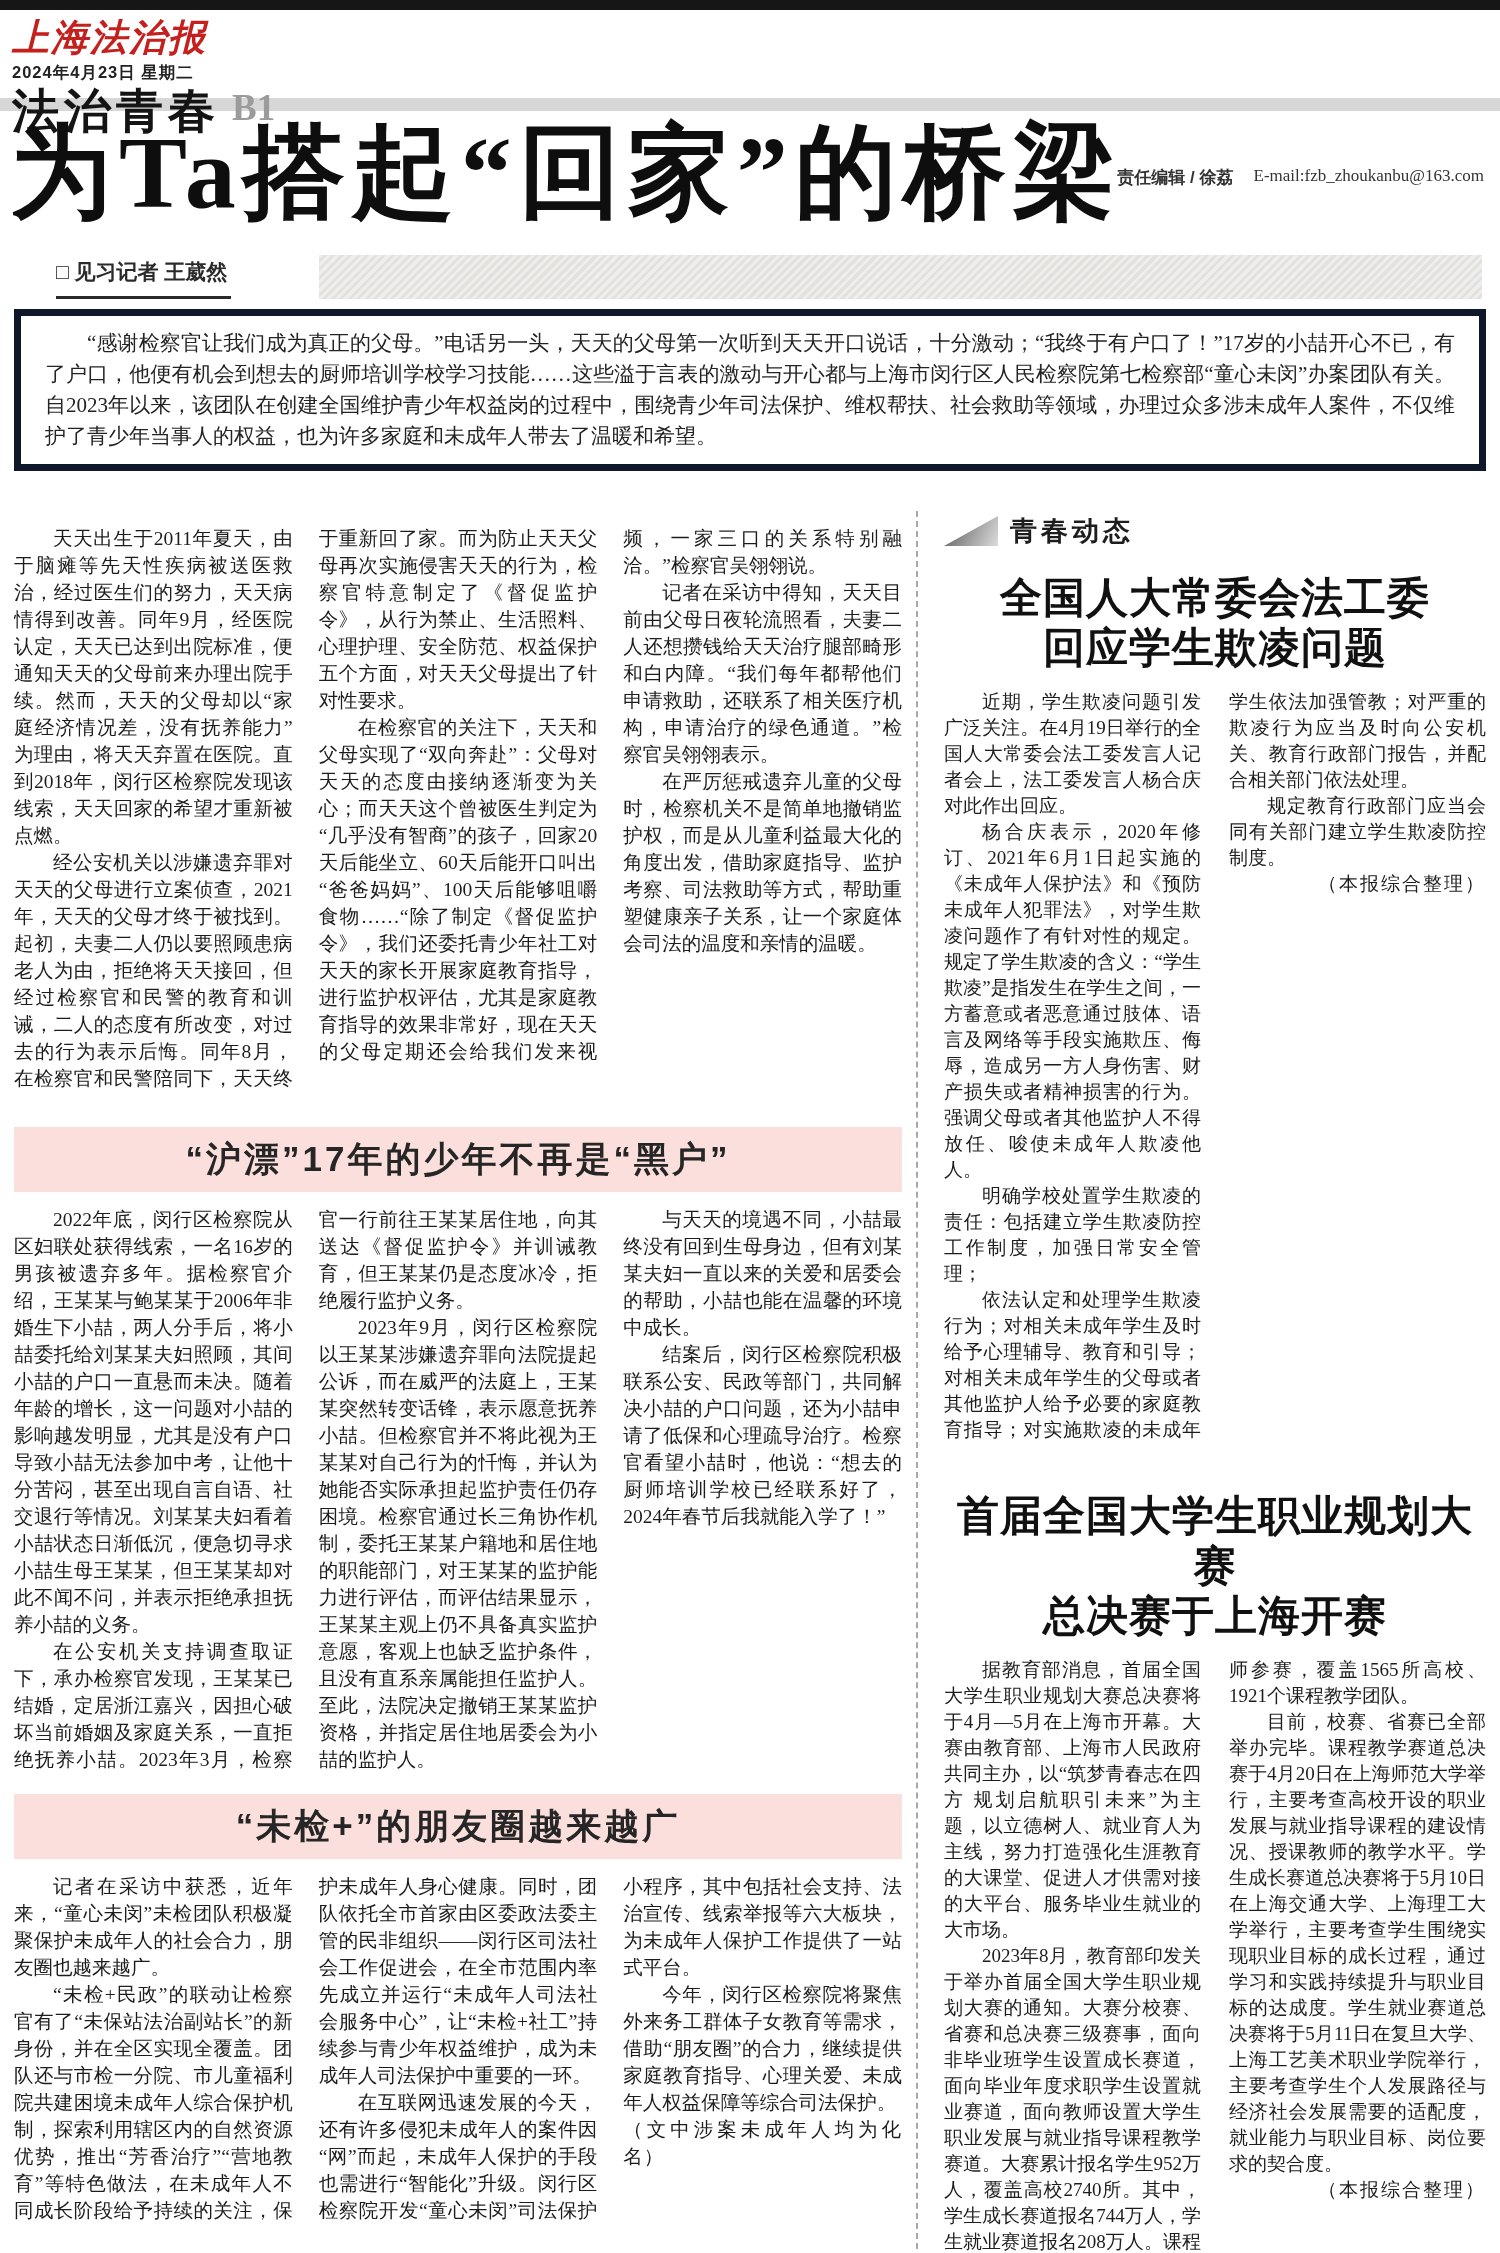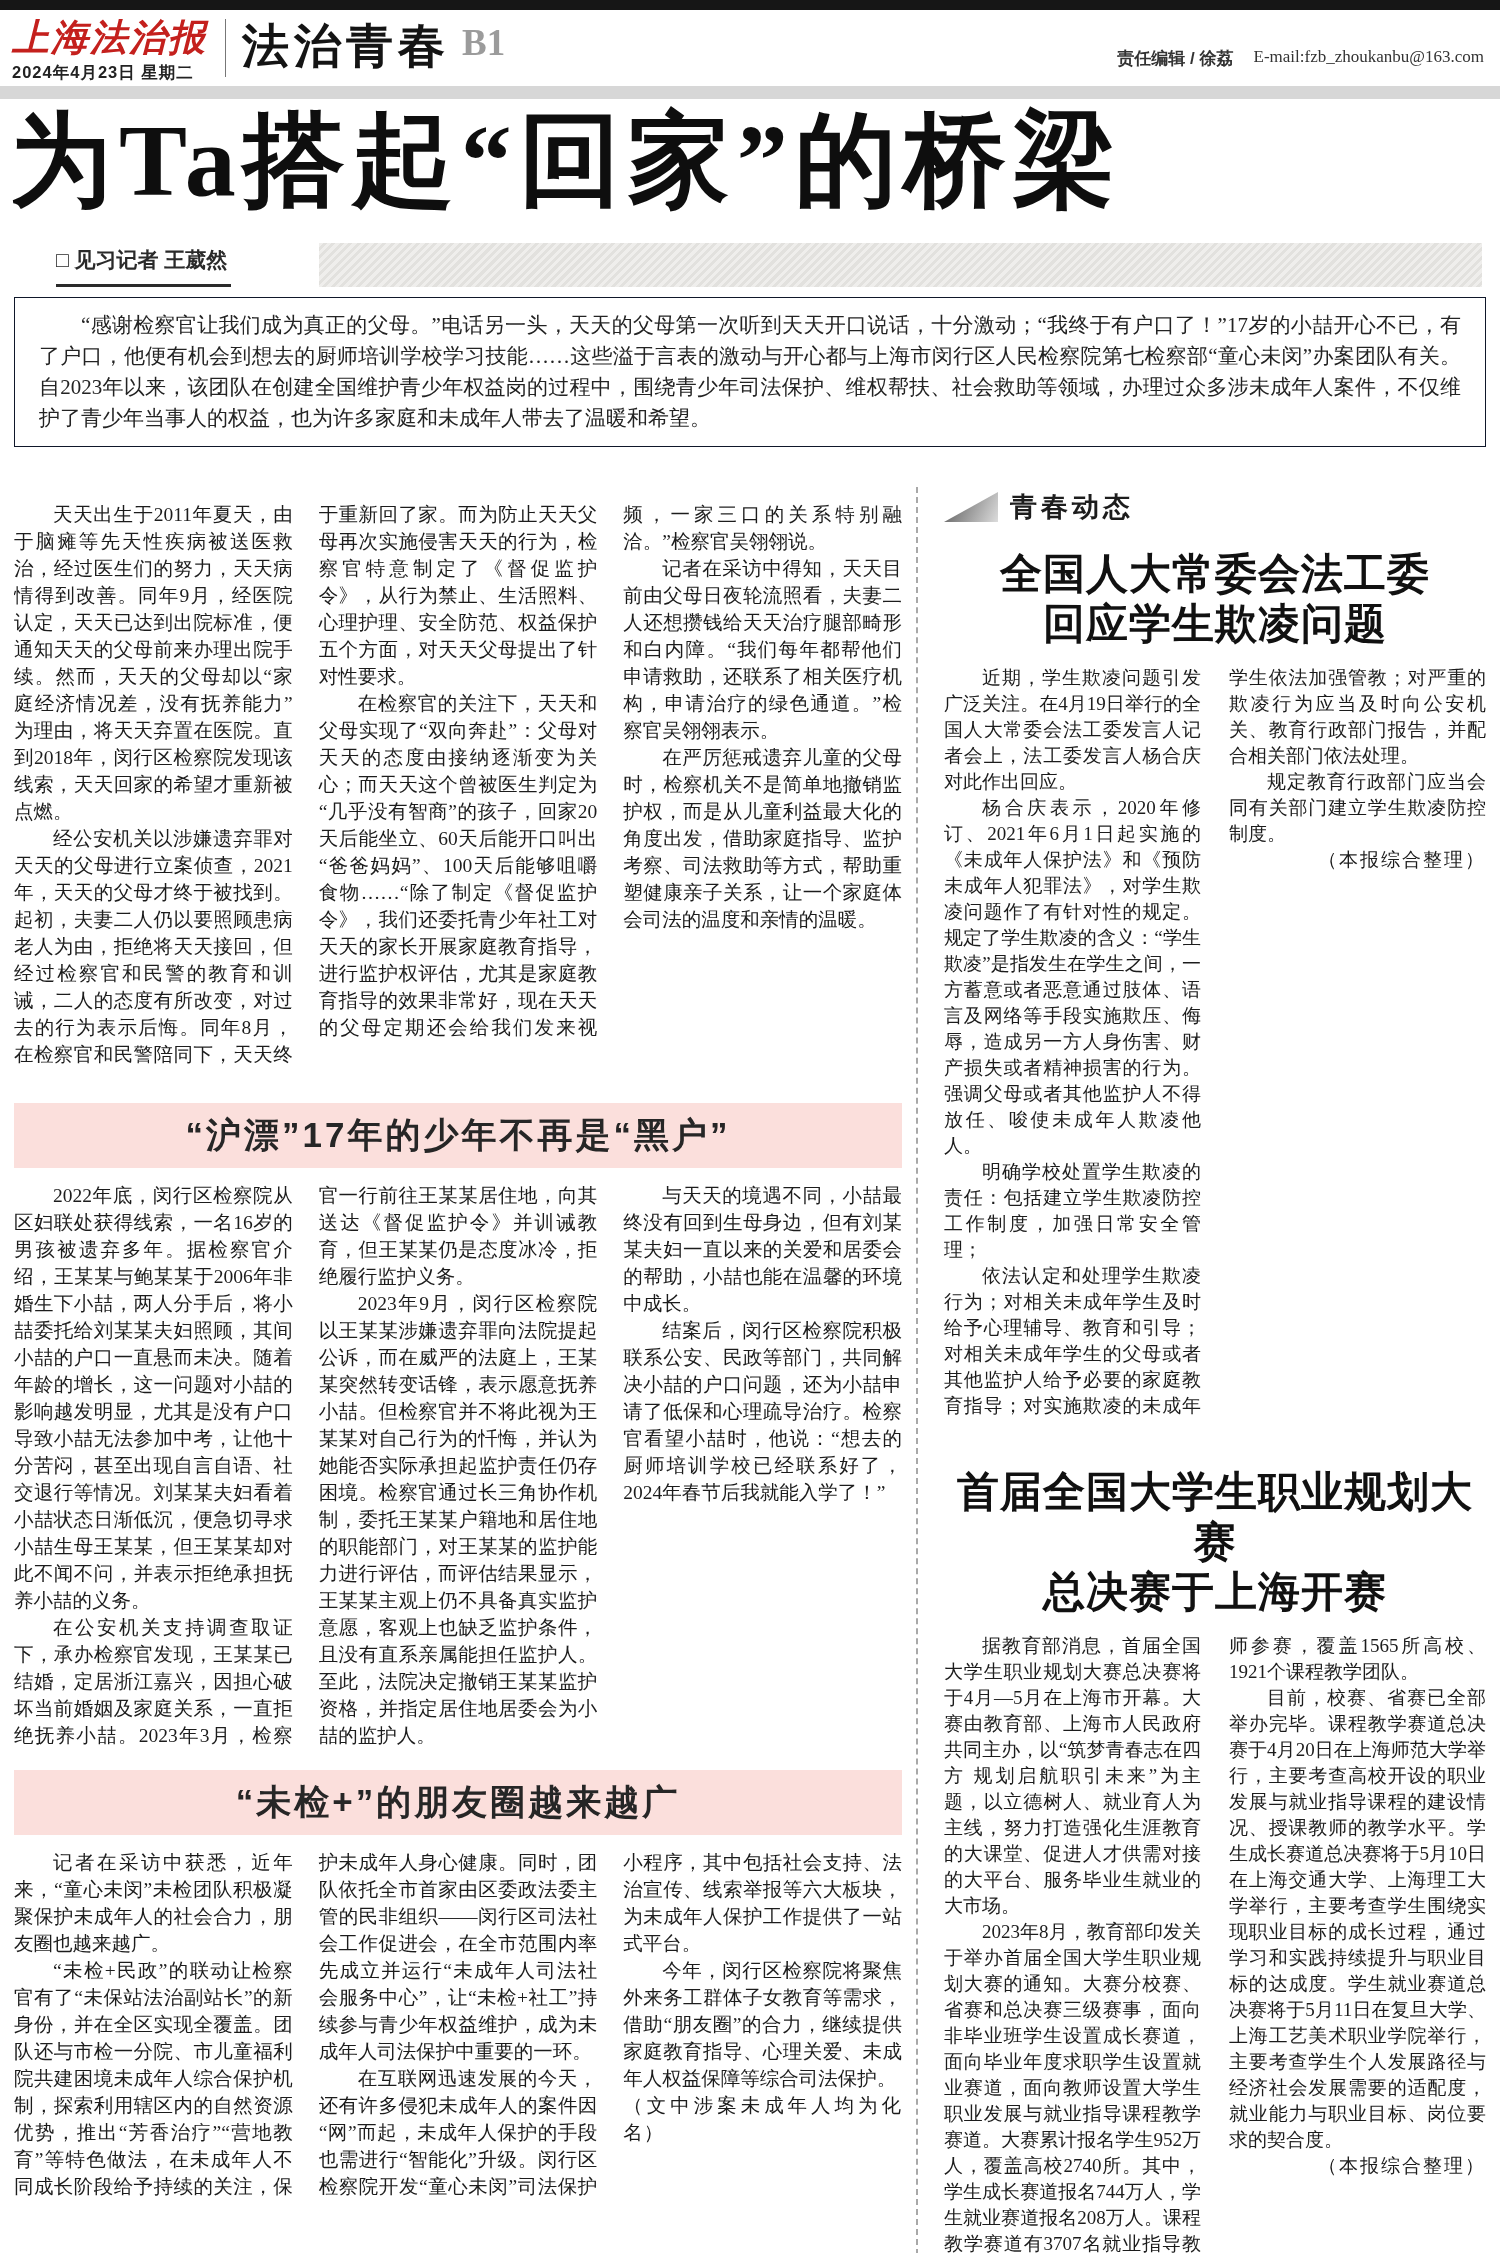--- a/index.html
+++ b/index.html
@@ -1,20 +1,20 @@
 <!DOCTYPE html>
 <html lang="zh"><head>
 <meta charset="utf-8">
 <style>
   html,body{margin:0;padding:0;background:#f2f2f2;}
   .page{position:relative;width:1500px;height:2253px;margin:0 auto;background:#ffffff;overflow:hidden;
         font-family:"Liberation Serif","DejaVu Serif",serif;color:#1c1c1c;}
   .topbar{height:10px;background:#161616;}
   
-  .masthead{display:flex;align-items:flex-start;height:76px;box-sizing:border-box;padding:9px 16px 0 12px;}
+  .masthead{display:flex;align-items:flex-start;height:88px;box-sizing:border-box;padding:9px 16px 0 12px;flex-direction:column;}
   .logo{font-family:"Liberation Serif","DejaVu Serif",serif;font-weight:bold;font-style:italic;
         color:#c4201d;font-size:37px;line-height:1;letter-spacing:2px;}
   .mast-date{font-family:"Liberation Sans","DejaVu Sans",sans-serif;font-size:16.5px;font-weight:600;
         color:#222;margin-top:6px;letter-spacing:1px;}
   .mast-divider{width:1px;background:#777;height:58px;margin:0 16px 0 18px;}
   .mast-section{display:flex;align-items:flex-start;}
   .section-name{font-family:"Liberation Sans","DejaVu Sans",sans-serif;font-weight:900;font-size:47px;
         letter-spacing:5px;color:#141414;line-height:1.15;}
   .page-no{font-size:37px;color:#9b9b9b;margin-left:12px;font-weight:bold;line-height:1.3;}
   .mast-right{margin-left:auto;margin-top:28px;font-size:17px;display:flex;gap:20px;white-space:nowrap;}
@@ -22,21 +22,21 @@
   .email{color:#333;}
   .grayband{height:13px;background:#d7d7d7;}
   
   .headline{margin:10px 0 0 10px;font-size:102px;font-weight:900;letter-spacing:7px;line-height:1.02;
         color:#0e0e0e;white-space:nowrap;}
   .byline-row{display:flex;align-items:flex-end;margin:30px 18px 0 56px;}
   .byline{font-family:"Liberation Sans","DejaVu Sans",sans-serif;font-size:21px;font-weight:600;color:#2a2a2a;
         padding:0 4px 10px 0;border-bottom:3px solid #2a2a2a;}
   .byline-bar{flex:1;height:44px;margin-left:88px;
         background:repeating-linear-gradient(135deg,#efeeec 0 3px,#e2e1de 3px 6px);}
-  .leadbox{margin:10px 14px 0 14px;border:1px solid #0f172a;padding:12px 24px;font-size:21px;line-height:31px;
+  .leadbox{margin:10px 14px 0 14px;border:7px solid #0f172a;padding:12px 24px;font-size:21px;line-height:31px;
         text-align:justify;text-indent:2em;color:#232323;}
   
   .main{display:flex;margin-top:40px;align-items:stretch;}
   .left{width:902px;box-sizing:border-box;padding-left:14px;flex:none;}
   .pink-title{background:#fbdfdc;text-align:center;font-family:"Liberation Sans","DejaVu Sans",sans-serif;
         font-weight:700;font-size:35px;color:#262626;padding:9px 0;letter-spacing:3px;}
   .cols{text-align:justify;overflow:hidden;}
   .cols p{margin:0;text-indent:2em;}
   .cols p.credit{text-align:right;text-indent:0;letter-spacing:2px;}
   .cols p.note{text-indent:0;letter-spacing:1px;}

